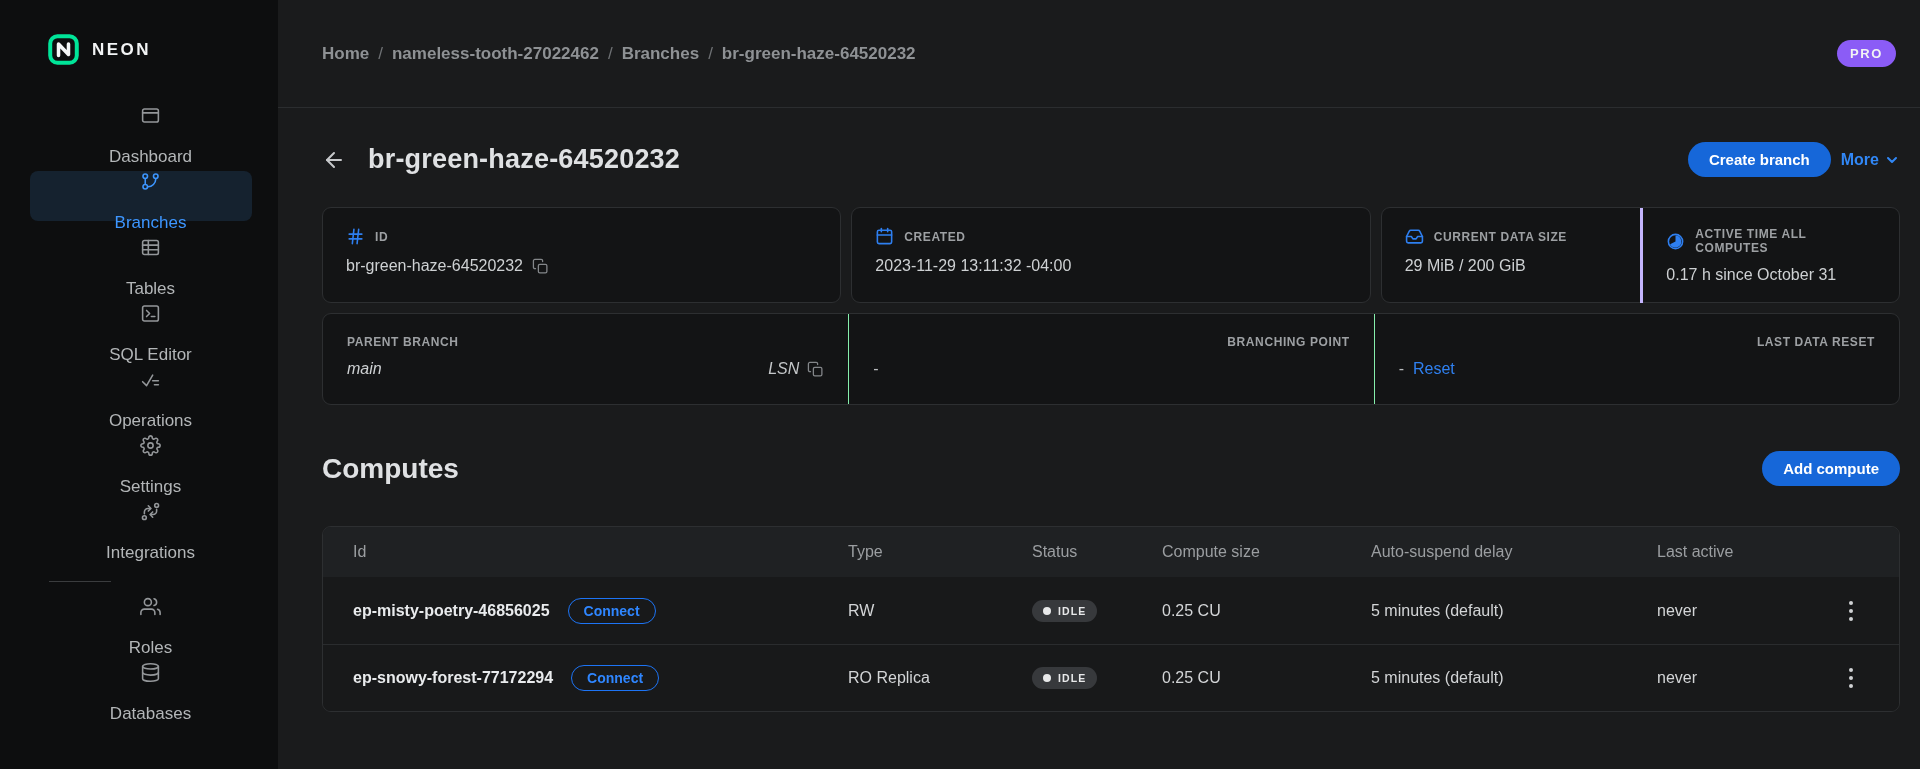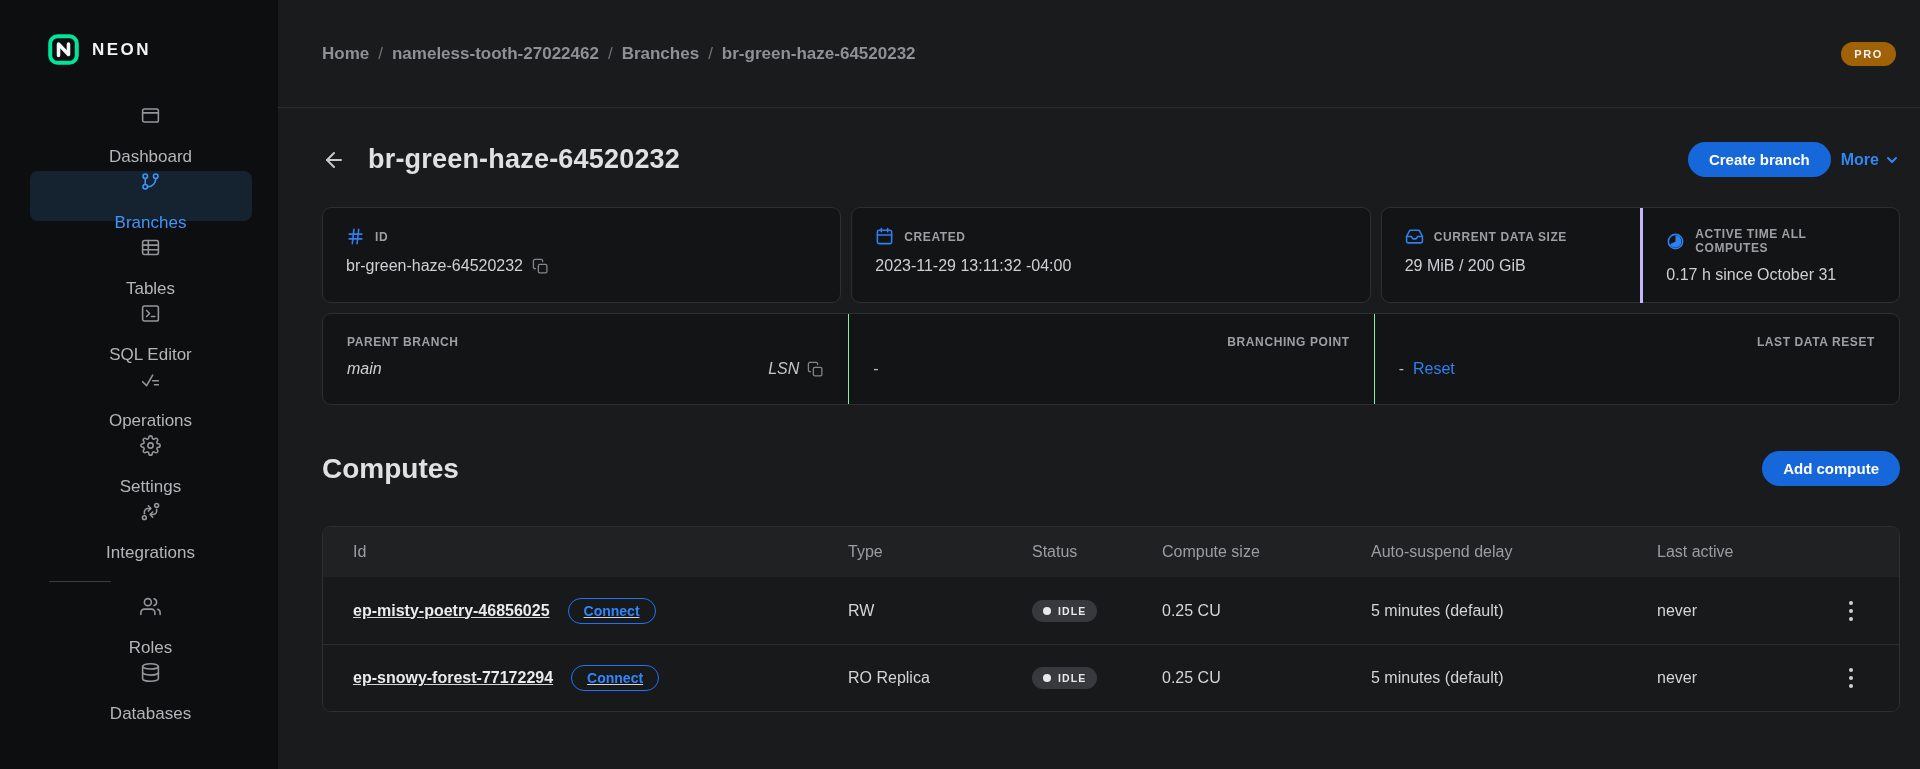--- a/index.html
+++ b/index.html
@@ -21,21 +21,21 @@
   .nav-item.active svg { stroke:#3d96ff; }
   .nav-divider { border-top:1px solid #3a3c3e; width:62px; margin:14px 0 14px 49px; }
 
   
   .main { flex:1; display:flex; flex-direction:column; background:#1a1b1c; min-width:0; }
   .topbar { height:108px; flex-shrink:0; display:flex; align-items:center;
     justify-content:space-between; padding:0 24px 0 44px; border-bottom:1px solid #2b2d2f; }
   .breadcrumb { display:flex; align-items:center; gap:9px; font-size:17px; font-weight:700; color:#8e9194; }
   .crumb-link { color:#8e9194; cursor:pointer; }
   .crumb-sep { color:#6e7174; font-weight:400; }
-  .pro-badge { background:#a16207; color:#f2f3f4; font-size:11px; font-weight:700;
+  .pro-badge { background:#8b5cf6; color:#f2f3f4; font-size:13px; font-weight:700;
     letter-spacing:1.6px; padding:6px 13px; border-radius:999px; cursor:pointer; }
 
   .content { padding:0 20px 0 44px; }
 
   .title-row { display:flex; align-items:center; margin-top:34px; }
   .back-arrow { width:24px; height:24px; cursor:pointer; margin-right:22px; }
   .back-arrow svg { width:24px; height:24px; stroke:#c7c9cb; }
   .page-title { color:#dfe1e3; font-size:27px; font-weight:700; letter-spacing:0.2px; }
   .title-actions { margin-left:auto; display:flex; align-items:center; gap:10px; }
   .btn-primary { background:#1667d9; color:#ffffff; border:none; font-family:inherit;
@@ -73,21 +73,21 @@
   
   .computes-header { margin-top:46px; display:flex; align-items:center; justify-content:space-between; }
   .section-title { color:#dfe1e3; font-size:28px; font-weight:700; }
 
   .table { margin-top:40px; border:1px solid #2d2f31; border-radius:9px; overflow:hidden; }
   .t-row { display:grid; grid-template-columns:495px 184px 130px 209px 286px 1fr 56px;
     align-items:center; padding-left:30px; }
   .t-head { background:#1f2123; height:50px; color:#9b9ea1; font-size:16px; }
   .t-body-row { background:#18191a; height:67px; color:#d3d5d7; font-size:16px; }
   .t-body-row + .t-body-row { border-top:1px solid #2a2c2e; }
-  .id-cell { display:flex; align-items:center; gap:18px;text-decoration:underline; }
+  .id-cell { display:flex; align-items:center; gap:18px; }
   .row-id { color:#e9ebed; font-size:16px; font-weight:700; }
   .connect-btn { background:transparent; border:1.5px solid #1d74f5; color:#2f86ff;
     font-family:inherit; font-size:14px; font-weight:700; padding:4px 15px;
     border-radius:999px; cursor:pointer; }
   .status-badge { display:inline-flex; align-items:center; gap:7px; background:#37393c;
     border-radius:999px; padding:5px 11px; width:fit-content; }
   .status-dot { width:8px; height:8px; border-radius:50%; background:#e8e9ea; }
   .status-text { color:#e8e9ea; font-size:10.5px; font-weight:700; letter-spacing:1.1px; }
   .kebab { display:flex; flex-direction:column; gap:4px; align-items:center;
     cursor:pointer; padding:6px; width:fit-content; }

